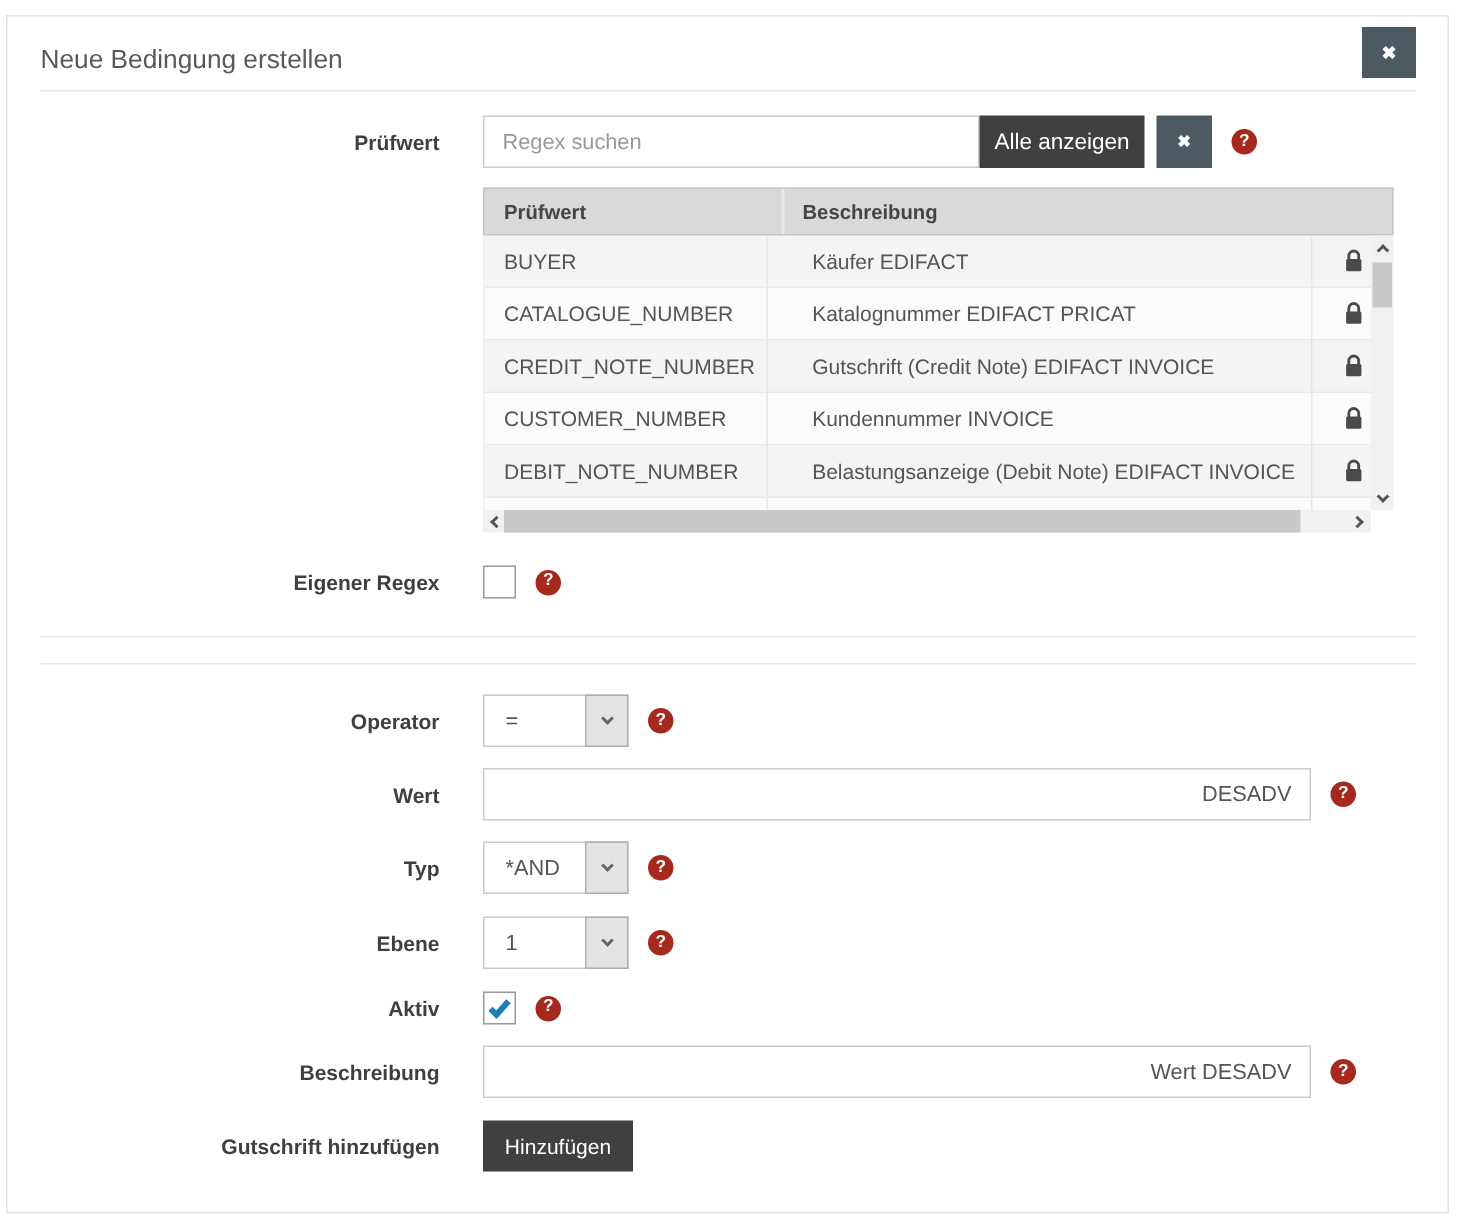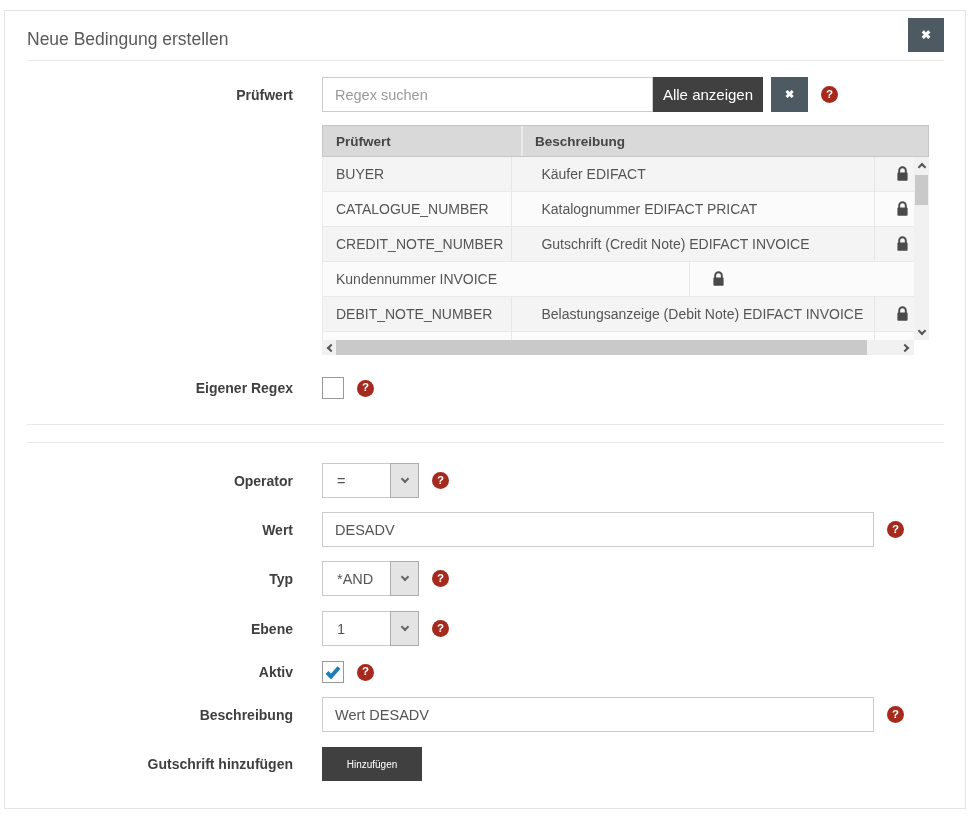--- a/index.html
+++ b/index.html
@@ -110,22 +110,22 @@
     width:97px; height:35px; border:1px solid #c9c9c9; background:#fff;
     display:flex; align-items:stretch; cursor:pointer;
   }
   .select-value { flex:1; display:flex; align-items:center; padding-left:14px; font-size:14.5px; color:#555; }
   .select-btn {
     width:29px; background:#e4e4e4; border:1px solid #adadad; margin:-1px;
     display:flex; align-items:center; justify-content:center; cursor:pointer;
   }
   .select-btn .chev { border-color:#666; }
 
-  .wide-input { width:552px; }
-  .add-btn { width:100px; height:34px; font-size:10px; }
+  .wide-input { width:552px;text-align:right; }
+  .add-btn { width:100px; height:34px; font-size:14px; }
   .aktiv-row { margin-top:15px; }
 </style>
 </head>
 <body>
 
 <div class="panel">
 
   <div class="panel-header">
     <div class="panel-title">Neue Bedingung erstellen</div>
     <button class="btn-slate close-btn">
@@ -188,20 +188,21 @@
       <span class="lock-icon">
         <svg width="13" height="16" viewBox="0 0 13 16">
           <path d="M3.2 7V4.6a3.3 3.3 0 0 1 6.6 0V7" fill="none" stroke="#4a4a4a" stroke-width="1.9"></path>
           <rect x="1.4" y="6.6" width="10.2" height="8.2" rx="1" fill="#4a4a4a"></rect>
         </svg>
       </span>
     </div>
   </div>
 
   <div class="trow">
+    <div class="td td1">CUSTOMER_NUMBER</div>
     <div class="td td2">Kundennummer INVOICE</div>
     <div class="td td3">
       <span class="lock-icon">
         <svg width="13" height="16" viewBox="0 0 13 16">
           <path d="M3.2 7V4.6a3.3 3.3 0 0 1 6.6 0V7" fill="none" stroke="#4a4a4a" stroke-width="1.9"></path>
           <rect x="1.4" y="6.6" width="10.2" height="8.2" rx="1" fill="#4a4a4a"></rect>
         </svg>
       </span>
     </div>
   </div>

